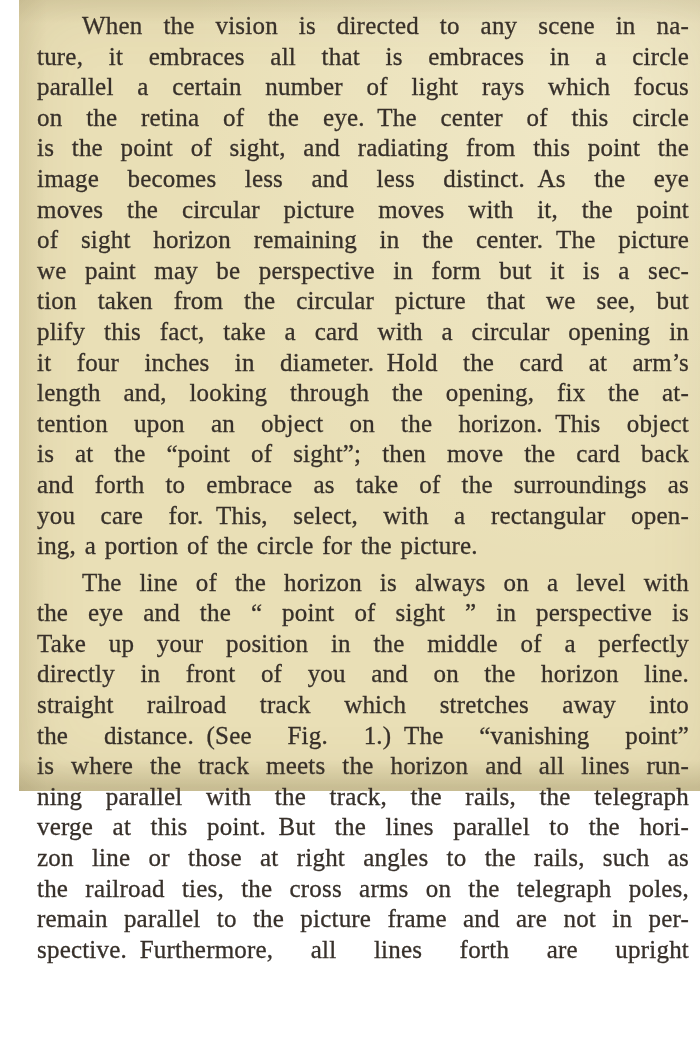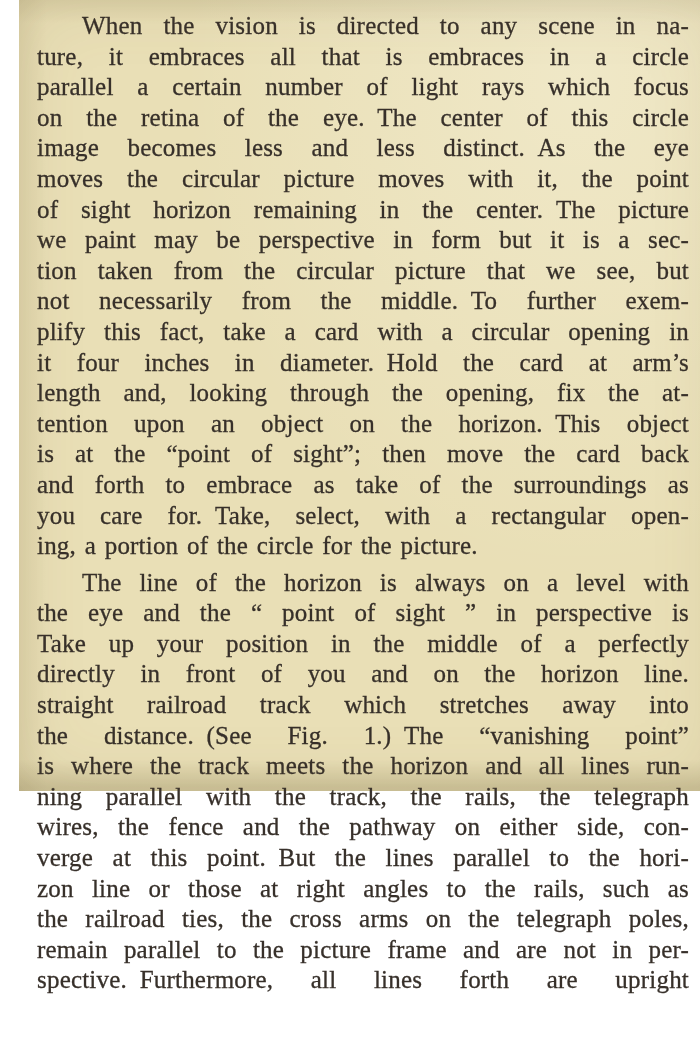--- a/index.html
+++ b/index.html
@@ -54,45 +54,44 @@
 </head>
 <body>
 
 <div class="page" style="background-color: rgb(233, 223, 182);">
   <div class="text-block" style="color: rgb(55, 48, 42);">
       <div class="para">
         <div class="line indent">When the vision is directed to any scene in na-</div>
         <div class="line">ture, it embraces all that is embraces in a circle</div>
         <div class="line">parallel a certain number of light rays which focus</div>
         <div class="line">on the retina of the eye. The center of this circle</div>
+        <div class="line">is the point of sight, and radiating from this point the</div>
         <div class="line">image becomes less and less distinct. As the eye</div>
         <div class="line">moves the circular picture moves with it, the point</div>
         <div class="line">of sight horizon remaining in the center. The picture</div>
         <div class="line">we paint may be perspective in form but it is a sec-</div>
         <div class="line">tion taken from the circular picture that we see, but</div>
-        <div class="line">not necessarily from the middle. To further exem-</div>
         <div class="line">plify this fact, take a card with a circular opening in</div>
         <div class="line">it four inches in diameter. Hold the card at arm’s</div>
         <div class="line">length and, looking through the opening, fix the at-</div>
         <div class="line">tention upon an object on the horizon. This object</div>
         <div class="line">is at the “point of sight”; then move the card back</div>
         <div class="line">and forth to embrace as take of the surroundings as</div>
-        <div class="line">you care for. Take, select, with a rectangular open-</div>
+        <div class="line">you care for. This, select, with a rectangular open-</div>
         <div class="line loose-last">ing, a portion of the circle for the picture.</div>
       </div>
       <div class="para">
         <div class="line indent">The line of the horizon is always on a level with</div>
         <div class="line">the eye and the “ point of sight ” in perspective is</div>
         <div class="line">Take up your position in the middle of a perfectly</div>
         <div class="line">directly in front of you and on the horizon line.</div>
         <div class="line">straight railroad track which stretches away into</div>
         <div class="line">the distance. (See Fig. 1.) The “vanishing point”</div>
         <div class="line">is where the track meets the horizon and all lines run-</div>
         <div class="line">ning parallel with the track, the rails, the telegraph</div>
-        <div class="line">wires, the fence and the pathway on either side, con-</div>
         <div class="line">verge at this point. But the lines parallel to the hori-</div>
         <div class="line">zon line or those at right angles to the rails, such as</div>
         <div class="line">the railroad ties, the cross arms on the telegraph poles,</div>
         <div class="line">remain parallel to the picture frame and are not in per-</div>
         <div class="line">spective. Furthermore, all lines forth are upright</div>
       </div>
     </div>
 </div>
 
 </body></html>

